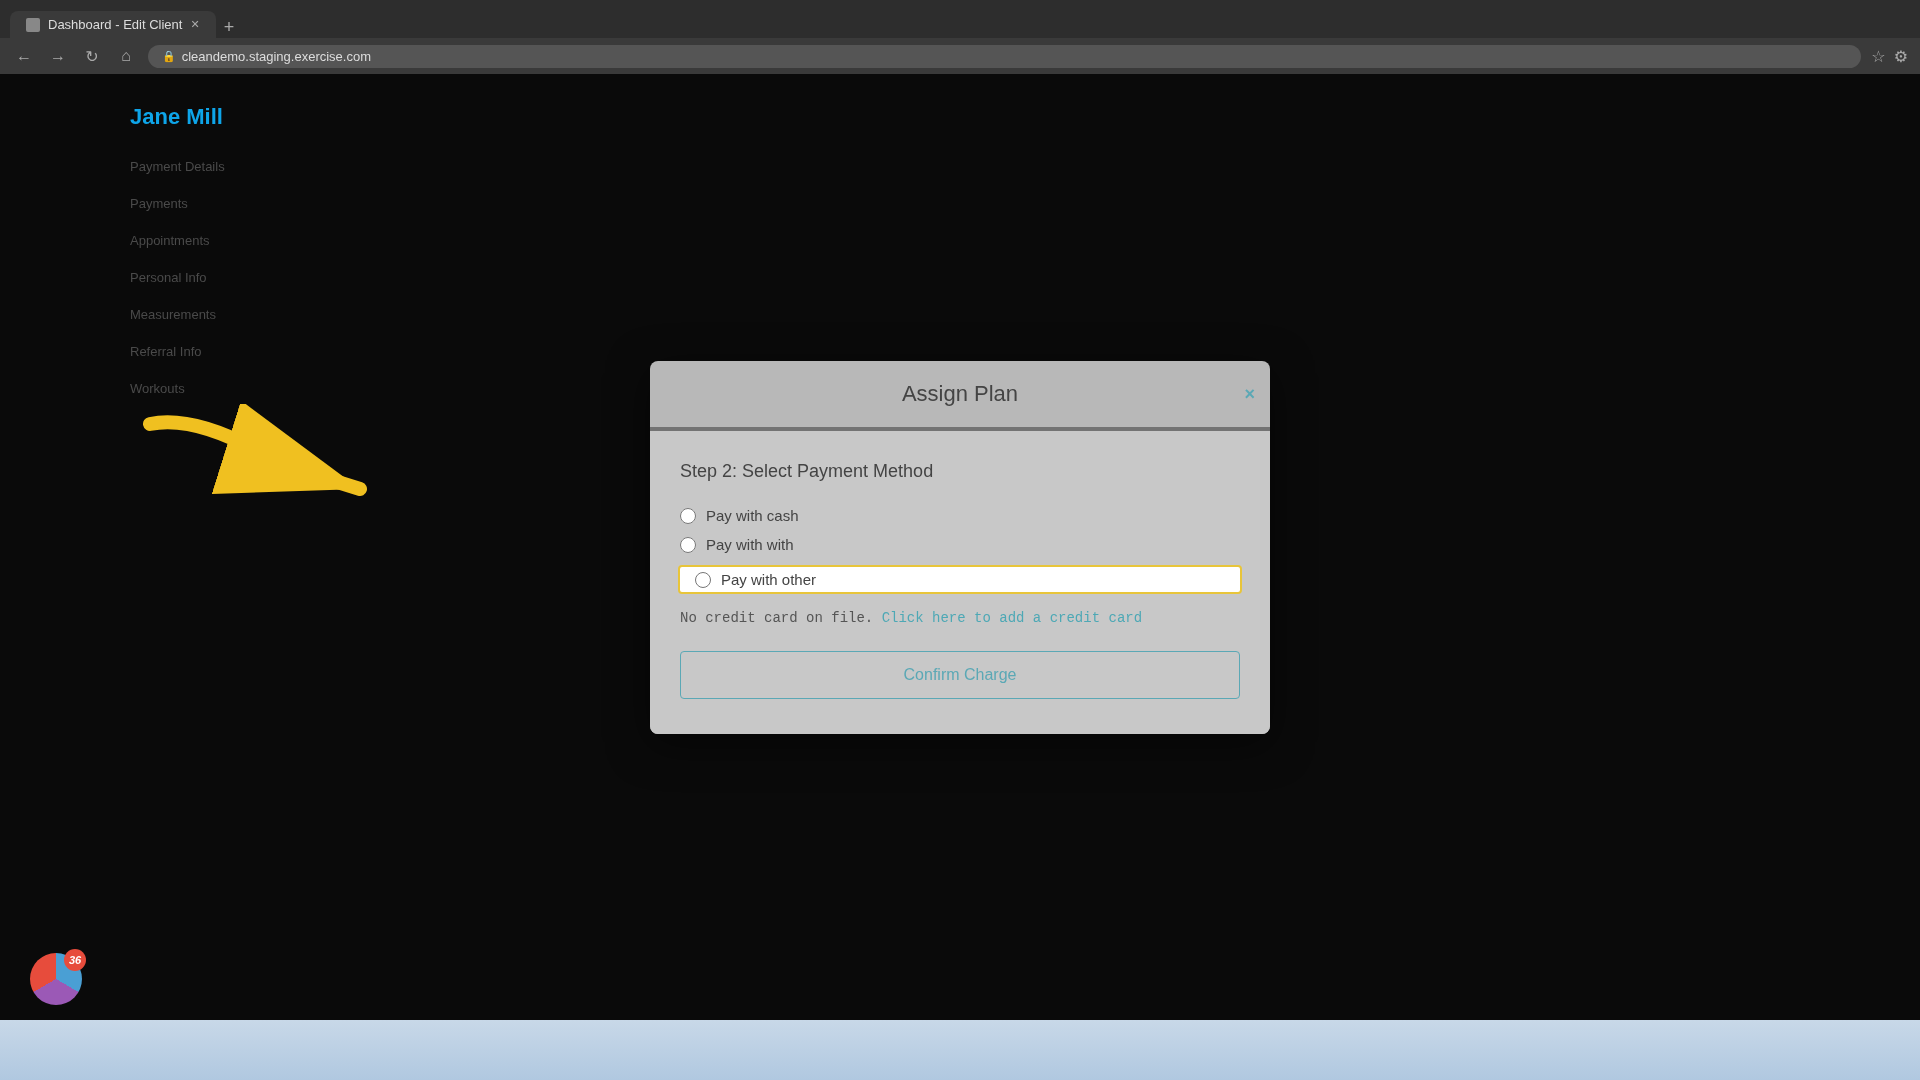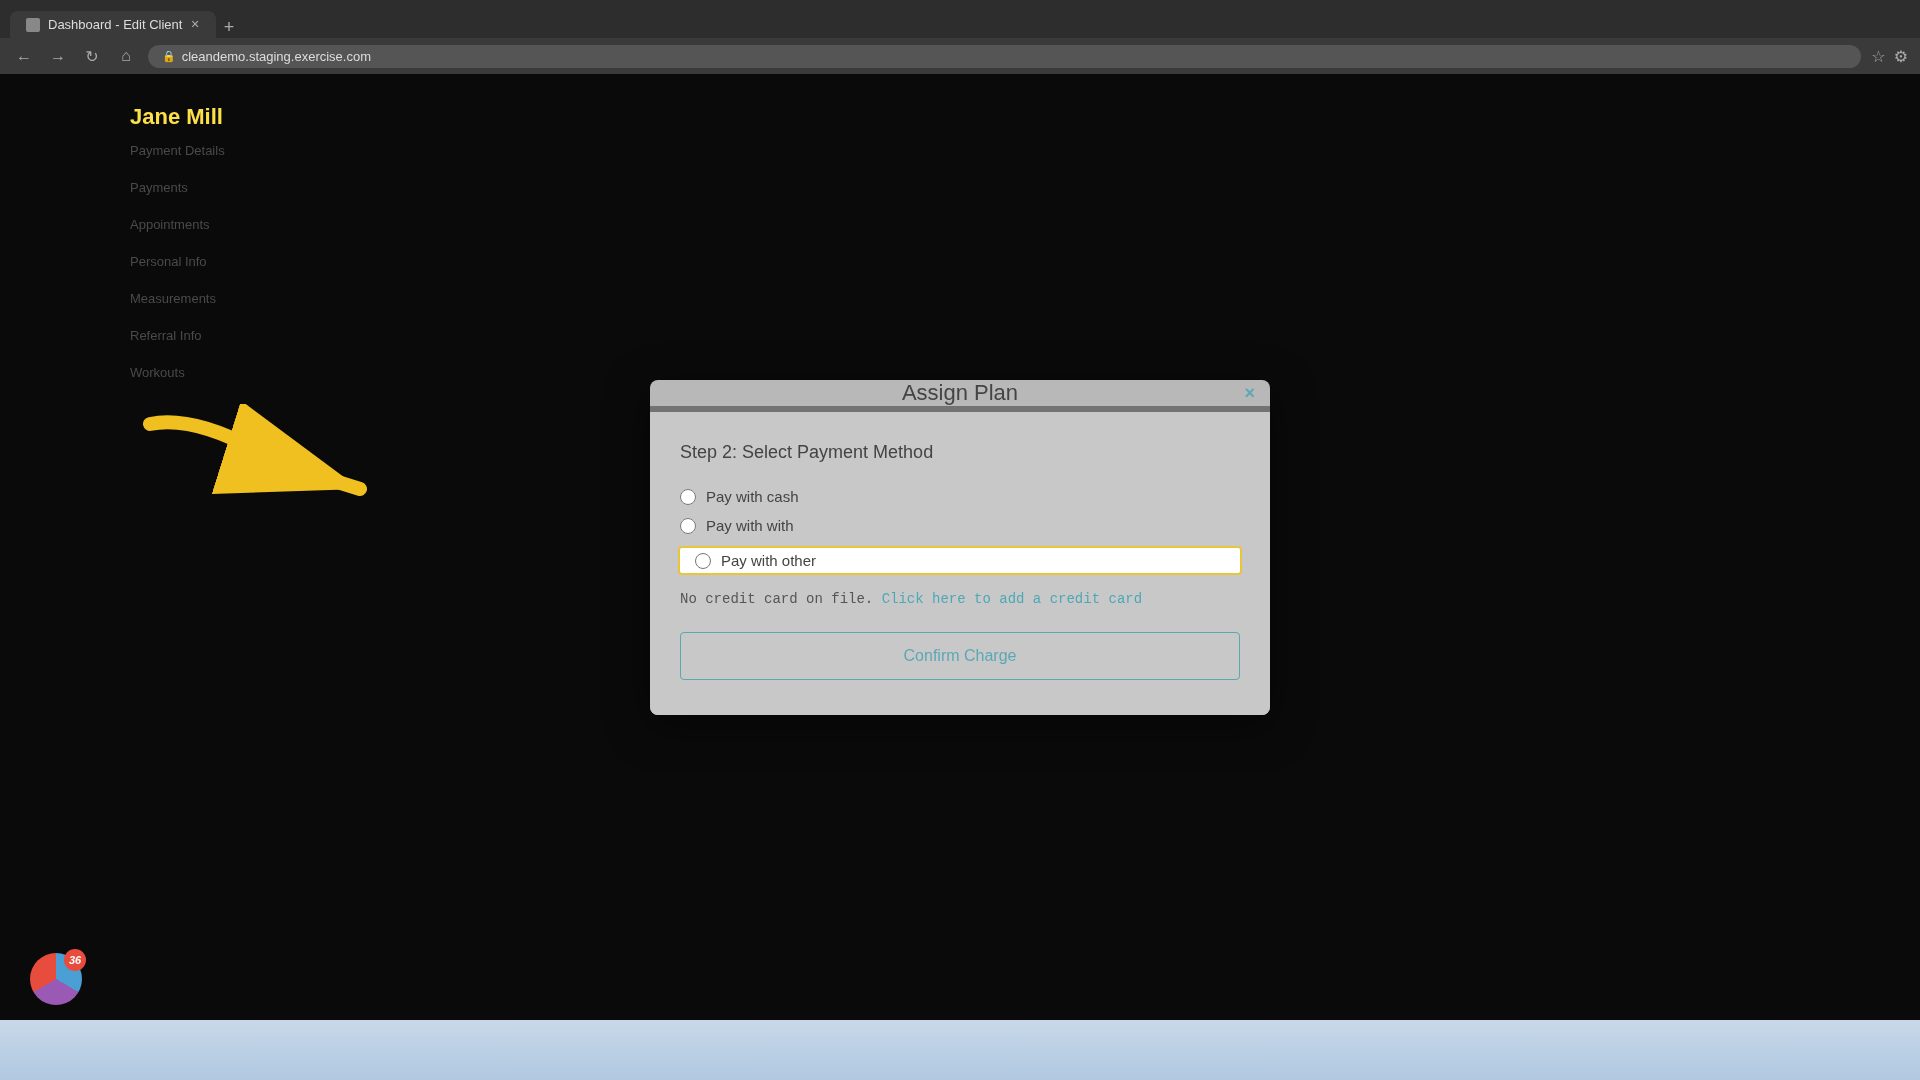--- a/index.html
+++ b/index.html
@@ -131,22 +131,23 @@
     
     .modal {
       background: #b8b8b8;
       border-radius: 8px;
       width: 620px;
       position: relative;
       box-shadow: 0 10px 40px rgba(0,0,0,0.5);
     }
 
     .modal-header {
+      padding: 20px;
       text-align: center;
-      border-bottom: 6px solid #737373;
+      border-bottom: 4px solid #737373;
       position: relative;
     }
 
     .modal-title {
       font-size: 22px;
       color: #444;
       font-weight: 400;
     }
 
     .modal-close {
@@ -297,21 +298,21 @@
       align-items: center;
       justify-content: center;
       font-weight: bold;
       font-style: italic;
     }
 
     
     .bg-nav-items {
       position: absolute;
       left: 130px;
-      top: 69px;
+      top: 85px;
       color: #555;
       font-size: 12px;
     }
 
     .bg-nav-item {
       color: #4a4a4a;
       margin-bottom: 22px;
       font-size: 13px;
     }
 
@@ -347,21 +348,21 @@
     </div>
     <div class="toolbar-actions">
       <span class="toolbar-icon">☆</span>
       <span class="toolbar-icon">⚙</span>
     </div>
   </div>
 </div>
 
 <div class="modal-overlay">
 
-  <div class="bg-main-header" style="color:#fde047;">Jane Mill</div>
+  <div class="bg-main-header" style="color:#0ea5e9;">Jane Mill</div>
   <div class="bg-nav-items">
     <div class="bg-nav-item">Payment Details</div>
     <div class="bg-nav-item">Payments</div>
     <div class="bg-nav-item">Appointments</div>
     <div class="bg-nav-item">Personal Info</div>
     <div class="bg-nav-item">Measurements</div>
     <div class="bg-nav-item">Referral Info</div>
     <div class="bg-nav-item">Workouts</div>
   </div>
 

